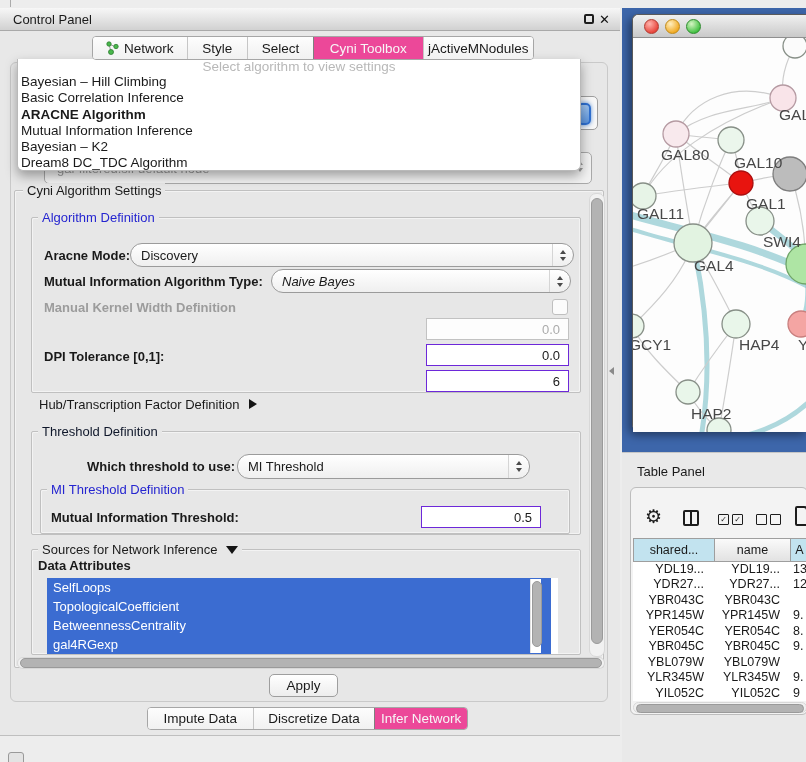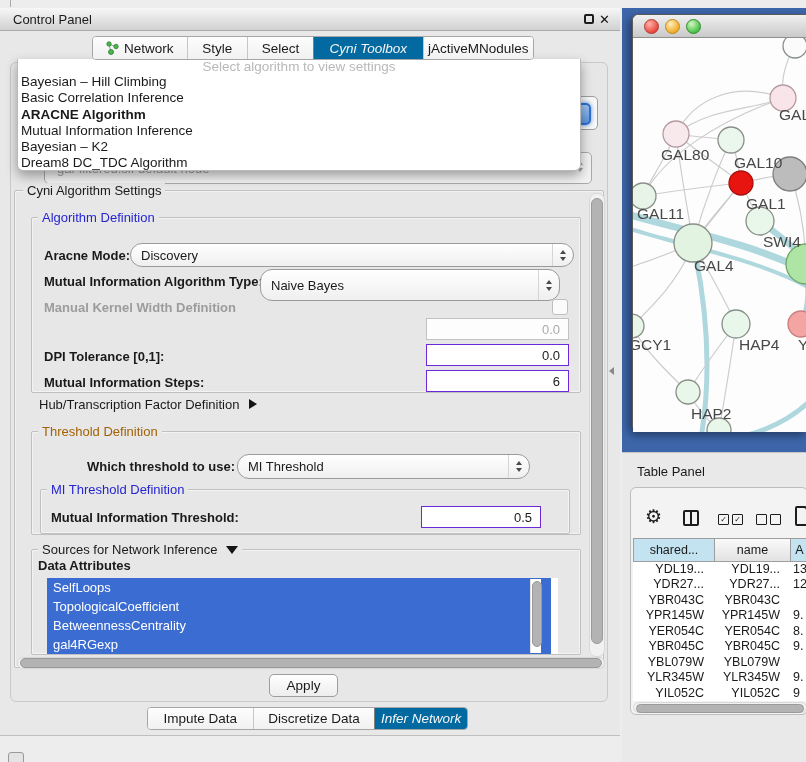--- a/index.html
+++ b/index.html
@@ -10,21 +10,21 @@
   .cp-bg{background:#E8E8E8;border-bottom:1px solid #BFBFBF;}
   .titlebar{background:linear-gradient(#F7F7F7,#D1D1D1);border-bottom:1px solid #A9A9A9;
             display:flex;align-items:center;}
   .titlebar .t{font-size:13px;margin-left:13px;}
   .float-btn{width:10px;height:10px;border:2px solid #1d1d1d;border-radius:2px;background:transparent;}
   .close-btn{font-size:13px;font-weight:700;line-height:13px;color:#111;}
   .tabbar{display:flex;border:1px solid #A6A6A6;border-radius:4px;overflow:hidden;background:#FFF;}
   .tab{font-size:13.5px;display:flex;align-items:center;justify-content:center;gap:5px;
        border-left:1px solid #C6C6C6;background:linear-gradient(#FDFDFD,#F1F1F1);white-space:nowrap;}
   .tab.first{border-left:none;}
-  .tab.sel{background:#0369a1;color:#F7F7F7;border-left-color:#7F7F7F;font-style:italic;}
+  .tab.sel{background:#ec4899;color:#F7F7F7;border-left-color:#7F7F7F;}
   .content-panel{background:#E7E7E7;border:1px solid #C9C9C9;border-radius:6px;}
   
   .dropdown{background:#FFF;border:1px solid #B9B9B9;border-top:none;border-radius:0 0 6px 6px;
             box-shadow:0 5px 12px rgba(0,0,0,.35);}
   .dd-header{font-size:13.5px;color:#B8B8B8;text-align:center;height:14px;line-height:14px;margin-top:1px;}
   .algo-item{font-size:13.5px;height:16.3px;line-height:16.3px;padding-left:3px;white-space:nowrap;}
   .algo-item.sel{font-weight:700;}
   
   .combo{position:absolute;box-sizing:border-box;background:linear-gradient(#FFFFFF,#EFEFEF);
          border:1px solid #9B9B9B;border-radius:12px;display:flex;align-items:center;
@@ -36,21 +36,21 @@
   .tri-right{width:0;height:0;border-top:5.5px solid transparent;border-bottom:5.5px solid transparent;border-left:8px solid #141414;}
   .tri-down-lg{width:0;height:0;border-left:6px solid transparent;border-right:6px solid transparent;border-top:8px solid #141414;}
   .field{position:absolute;box-sizing:border-box;background:#FFF;border:1px solid #6d28d9;
          font-size:13px;display:flex;align-items:center;justify-content:flex-end;padding:0 8px;}
   .field.disabled{border-color:#C2C2C2;color:#ABABAB;background:#FDFDFD;}
   .lbl{position:absolute;font-size:13px;font-weight:700;white-space:nowrap;display:flex;align-items:center;}
   .lbl.dis{color:#9C9C9C;}
   .groupbox{position:absolute;box-sizing:border-box;border:1px solid #C0C0C0;border-radius:2px;
             box-shadow:inset 1px 1px 0 #F3F3F3, inset -1px -1px 0 #F3F3F3;}
   .grouplabel{position:absolute;top:-8px;background:#E7E7E7;padding:0 4px;font-size:13px;white-space:nowrap;}
-  .blue{color:#2525D0;} .green{color:#a16207;}
+  .blue{color:#2525D0;} .green{color:#0f172a;}
   .checkbox{position:absolute;width:14px;height:14px;background:#FBFBFB;border:1px solid #BFBFBF;border-radius:3px;}
   .scroll-track{position:absolute;background:#F1F1F1;border:1px solid #D8D8D8;border-radius:7px;}
   .scroll-thumb{position:absolute;background:#B3B3B3;border:1px solid #9A9A9A;border-radius:6px;}
   .attr-item{height:19px;line-height:19px;background:#3B6CD1;color:#FFF;font-size:13px;padding-left:6px;
              width:498px;white-space:nowrap;overflow:hidden;}
   .apply-btn{background:linear-gradient(#FFFFFF,#EDEDED);border:1px solid #9E9E9E;border-radius:5px;
              font-size:13.5px;display:flex;align-items:center;justify-content:center;}
   
   .blue-bg{background:#3D66AA;}
   .net-window{border-radius:6px 0 0 6px;box-shadow:-3px 4px 10px rgba(0,0,0,.45);background:#FDFDFD;
@@ -166,37 +166,36 @@
       <div class="lbl" style="left:12px;top:25px;height:24px;">Aracne Mode:</div>
       <div class="combo" style="left:98px;top:25px;width:444px;height:24px;">
         <span>Discovery</span>
         <div class="spin">
             <div class="tri-up"></div>
             <div class="tri-dn"></div>
           </div>
       </div>
 
       <div class="lbl" style="left:12px;top:51px;height:24px;">Mutual Information Algorithm Type:</div>
-      <div class="combo" style="left:228px;top:51px;width:300px;height:32px;">
+      <div class="combo" style="left:239px;top:51px;width:300px;height:24px;font-style:italic;">
         <span>Naive Bayes</span>
         <div class="spin">
             <div class="tri-up"></div>
             <div class="tri-dn"></div>
           </div>
       </div>
 
       <div class="lbl dis" style="left:12px;top:79px;height:20px;">Manual Kernel Width Definition</div>
       <div class="checkbox" style="left:520px;top:81px;"></div>
 
       <div class="field disabled" style="left:394px;top:100px;width:143px;height:22px;">0.0</div>
 
       <div class="lbl" style="left:12px;top:127px;height:22px;">DPI Tolerance [0,1]:</div>
       <div class="field" style="left:394px;top:126px;width:143px;height:22px;">0.0</div>
 
-      <div class="lbl" style="left:12px;top:153px;height:22px;">Mutual Information Steps:</div>
       <div class="field" style="left:394px;top:152px;width:143px;height:22px;">6</div>
     </div>
 
     <div class="abs" style="left:24px;top:202px;height:22px;display:flex;align-items:center;gap:10px;">
       <span style="font-size:13px;">Hub/Transcription Factor Definition</span>
       <span class="tri-right"></span>
     </div>
 
     <div class="groupbox" style="left:16px;top:240px;width:550px;height:104px;">
       <span class="grouplabel green" style="left:6px;">Threshold Definition</span>

